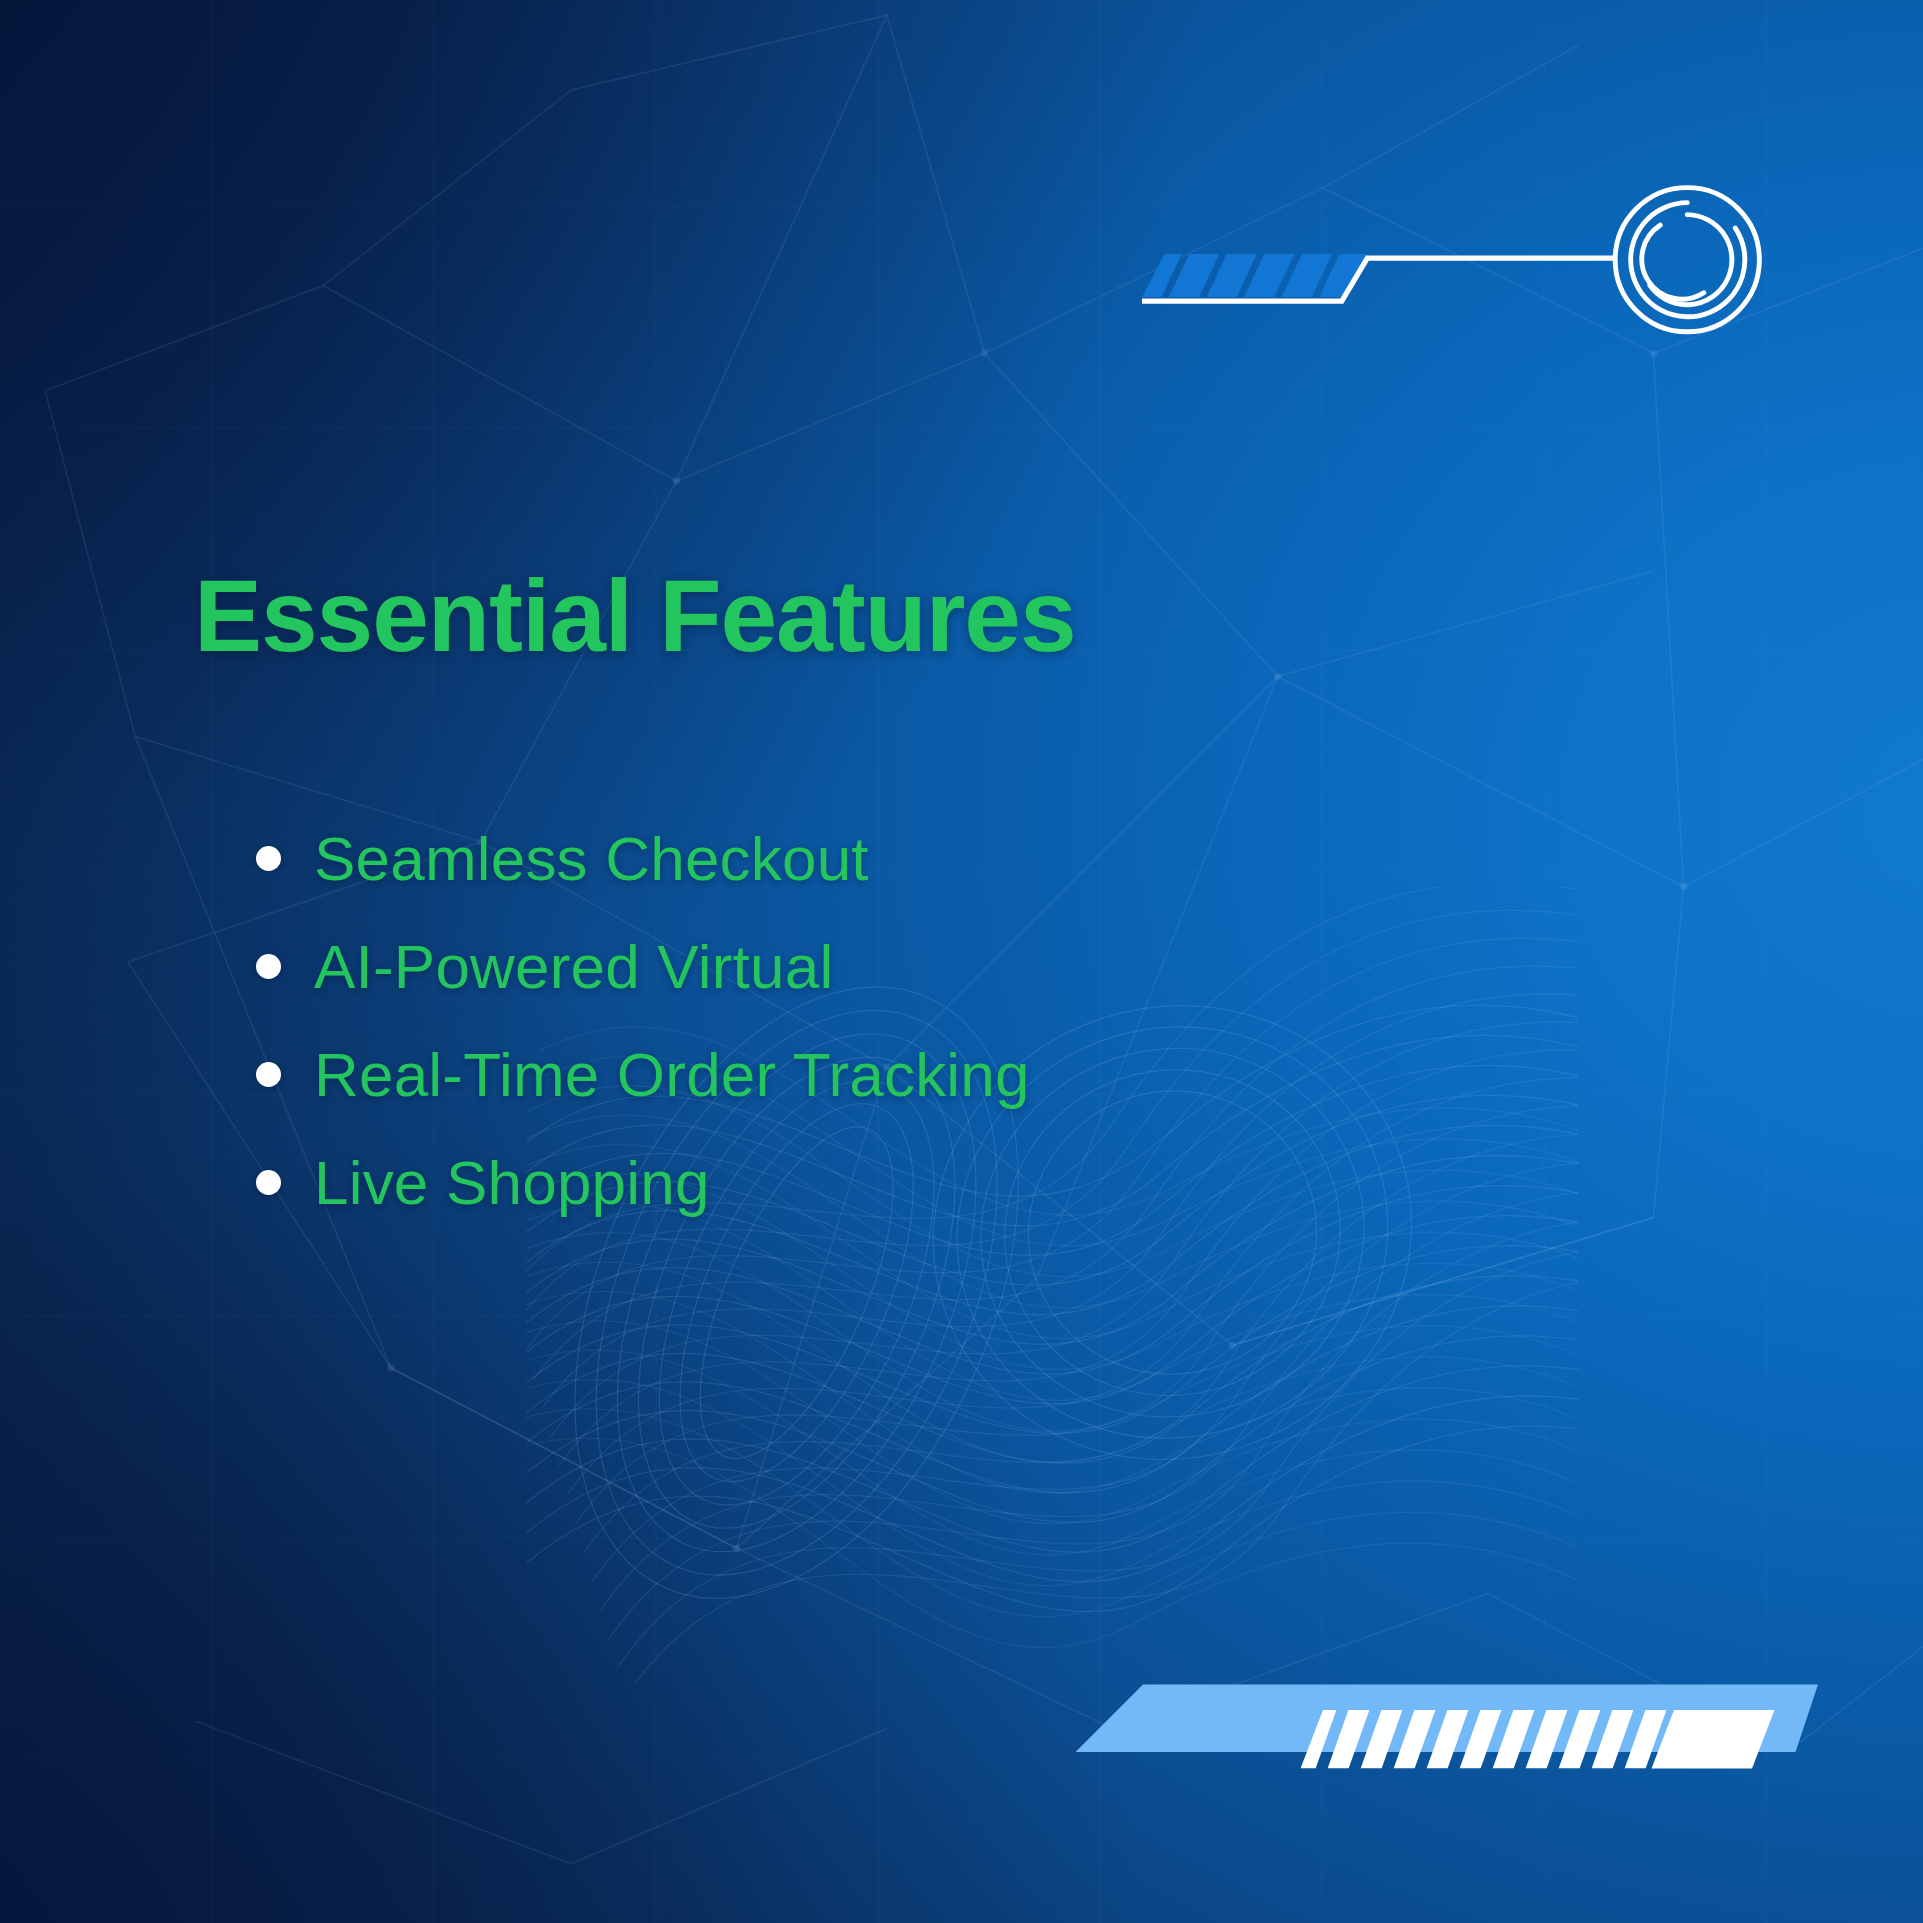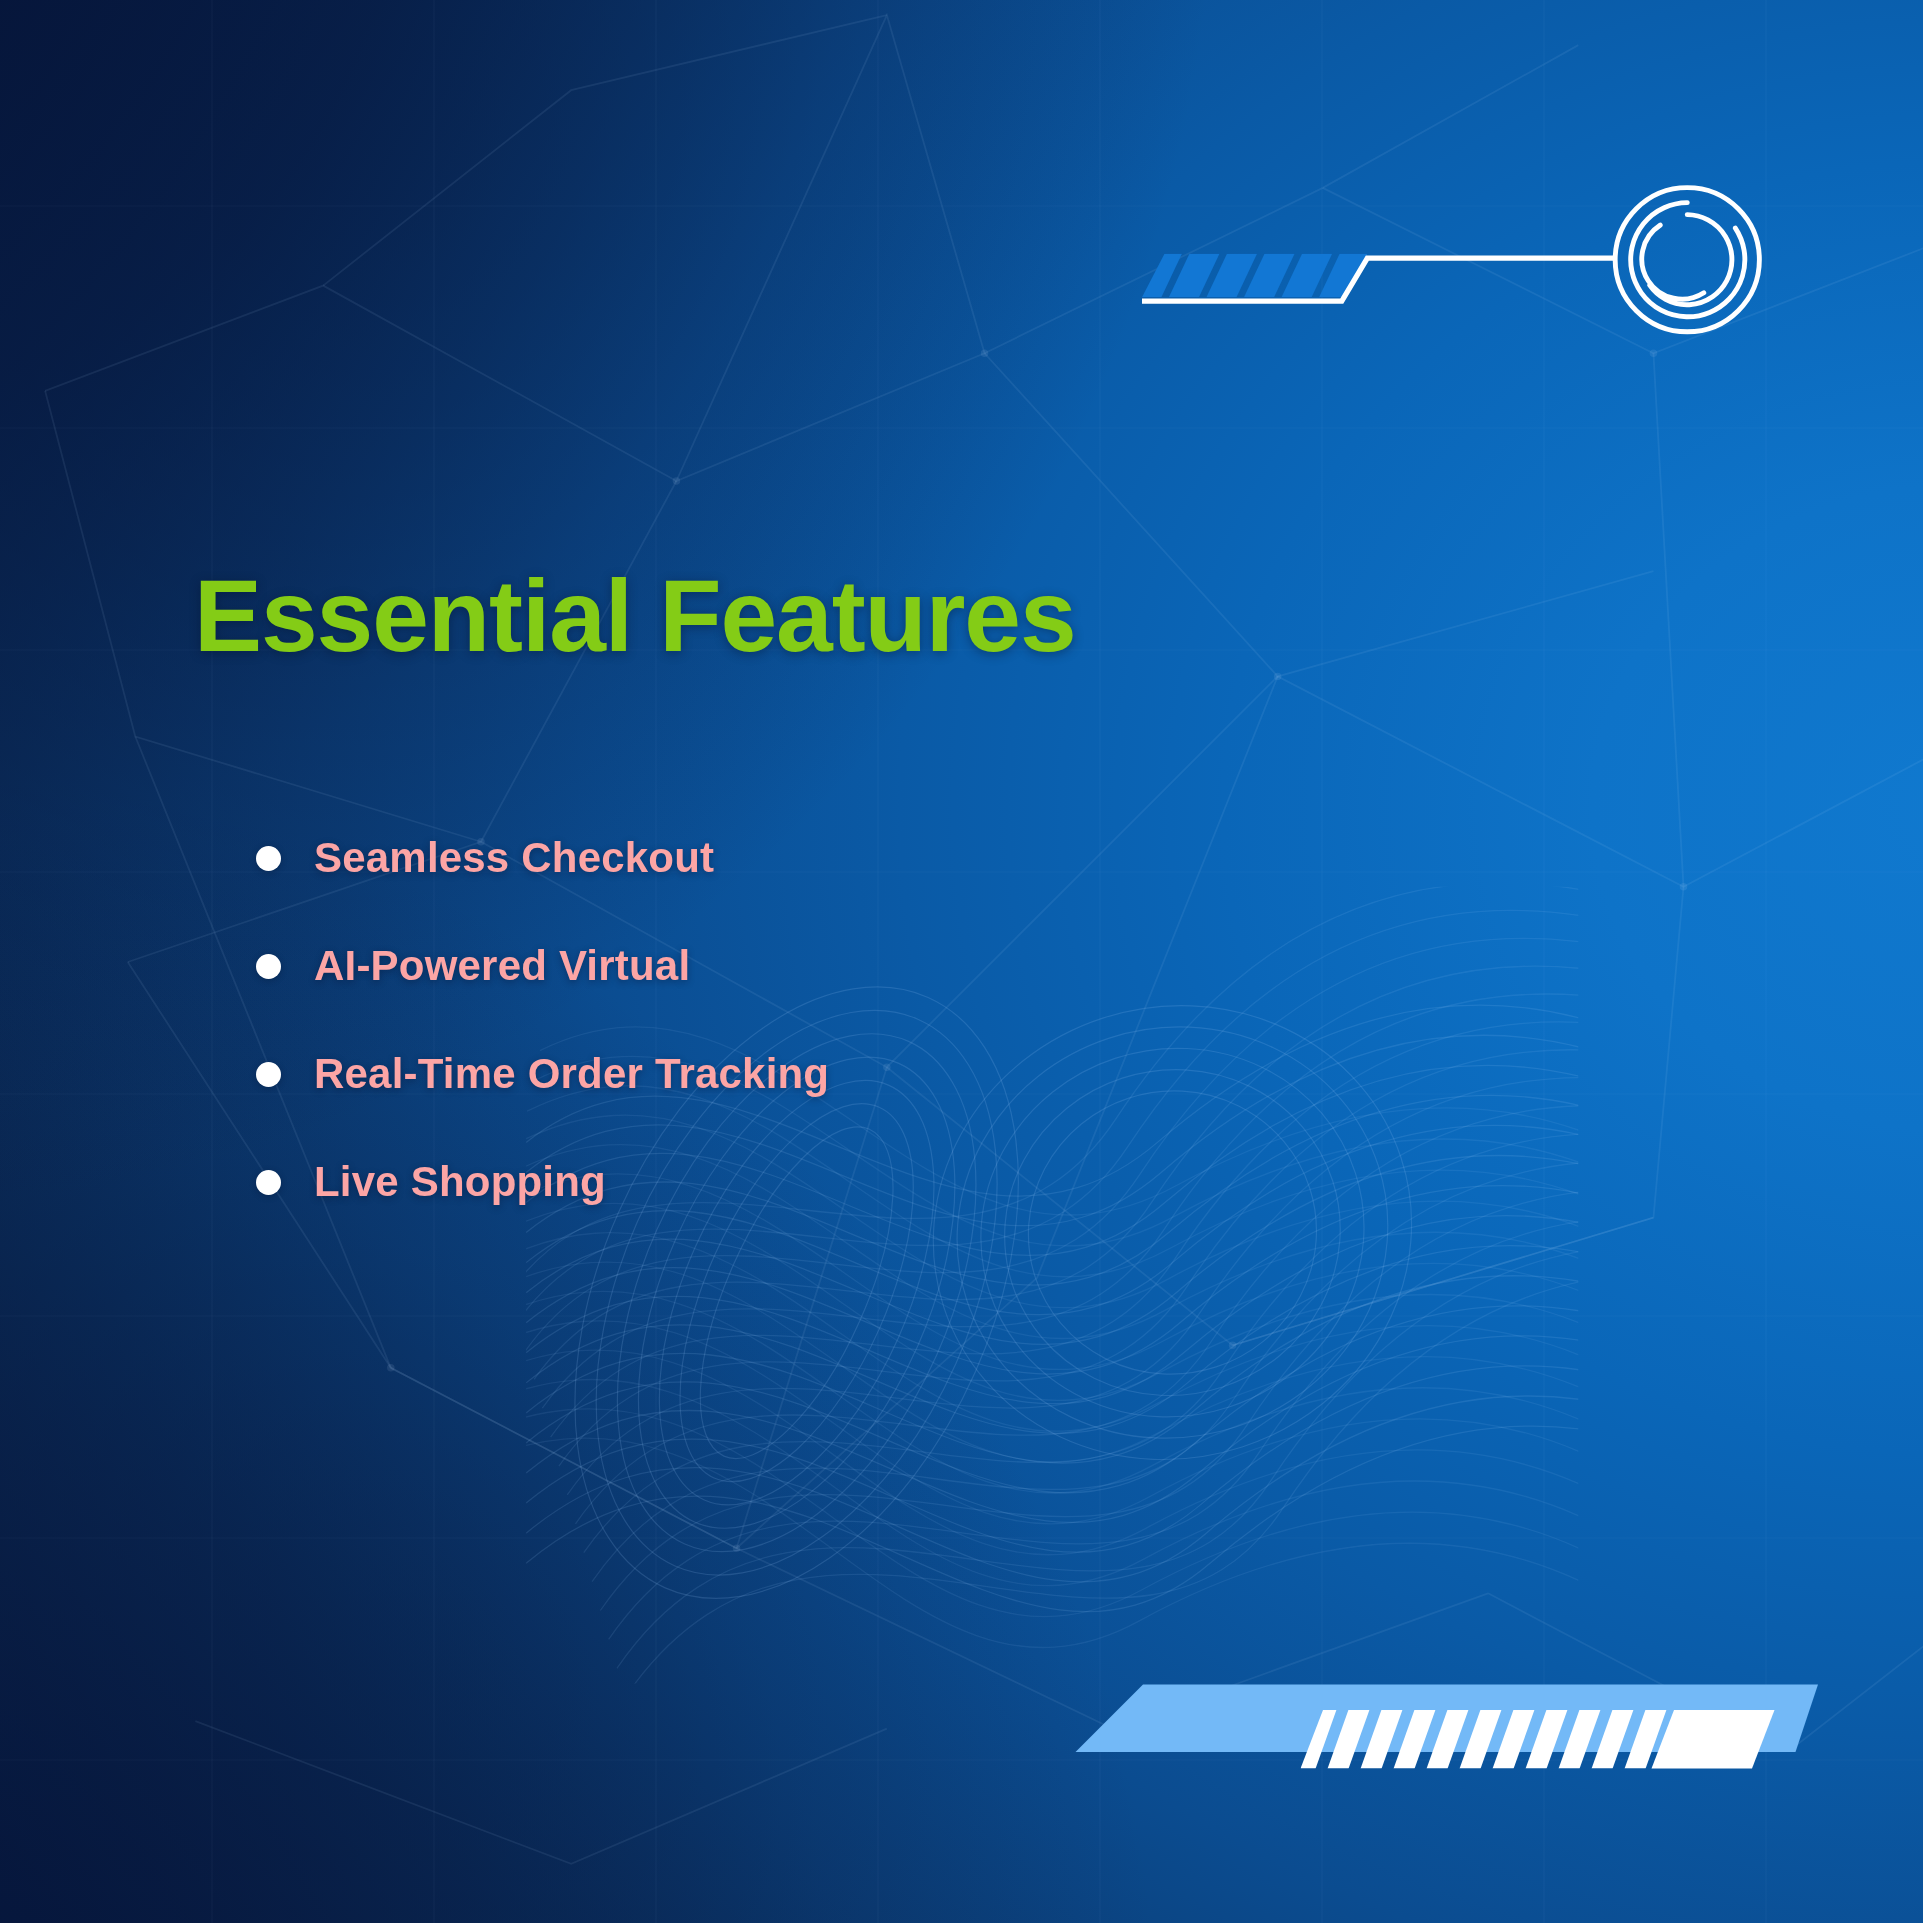--- a/index.html
+++ b/index.html
@@ -58,21 +58,21 @@
   }
 
   .title {
     position: absolute;
     left: 194px;
     top: 565px;
     font-size: 102px;
     line-height: 1.0;
     font-weight: 700;
     letter-spacing: -1.1px;
-    color: #84cc16;
+    color: #22c55e;
     white-space: nowrap;
     text-shadow: 0 2.3px 10.5px rgba(3,16,44,.42);
   }
 
   .feature-list {
     position: absolute;
     left: 256px;
     top: 804px;
     margin: 0;
     padding: 0;
@@ -87,24 +87,24 @@
   .bullet-dot {
     flex: 0 0 auto;
     width: 25px;
     height: 25px;
     border-radius: 50%;
     background: #ffffff;
     margin-right: 33px;
     box-shadow: 0 1.5px 6px rgba(3,16,44,.30);
   }
   .feature-label {
-    font-size: 42px;
-    font-weight: 700;
+    font-size: 62px;
+    font-weight: 400;
     letter-spacing: 0.2px;
-    color: #fca5a5;
+    color: #22c55e;
     text-shadow: 0 1.5px 7.5px rgba(3,16,44,.38);
   }
 
   
   .hud-top {
     position: absolute;
     left: 1142px;
     top: 216px;
     width: 706px;
     height: 158px;

